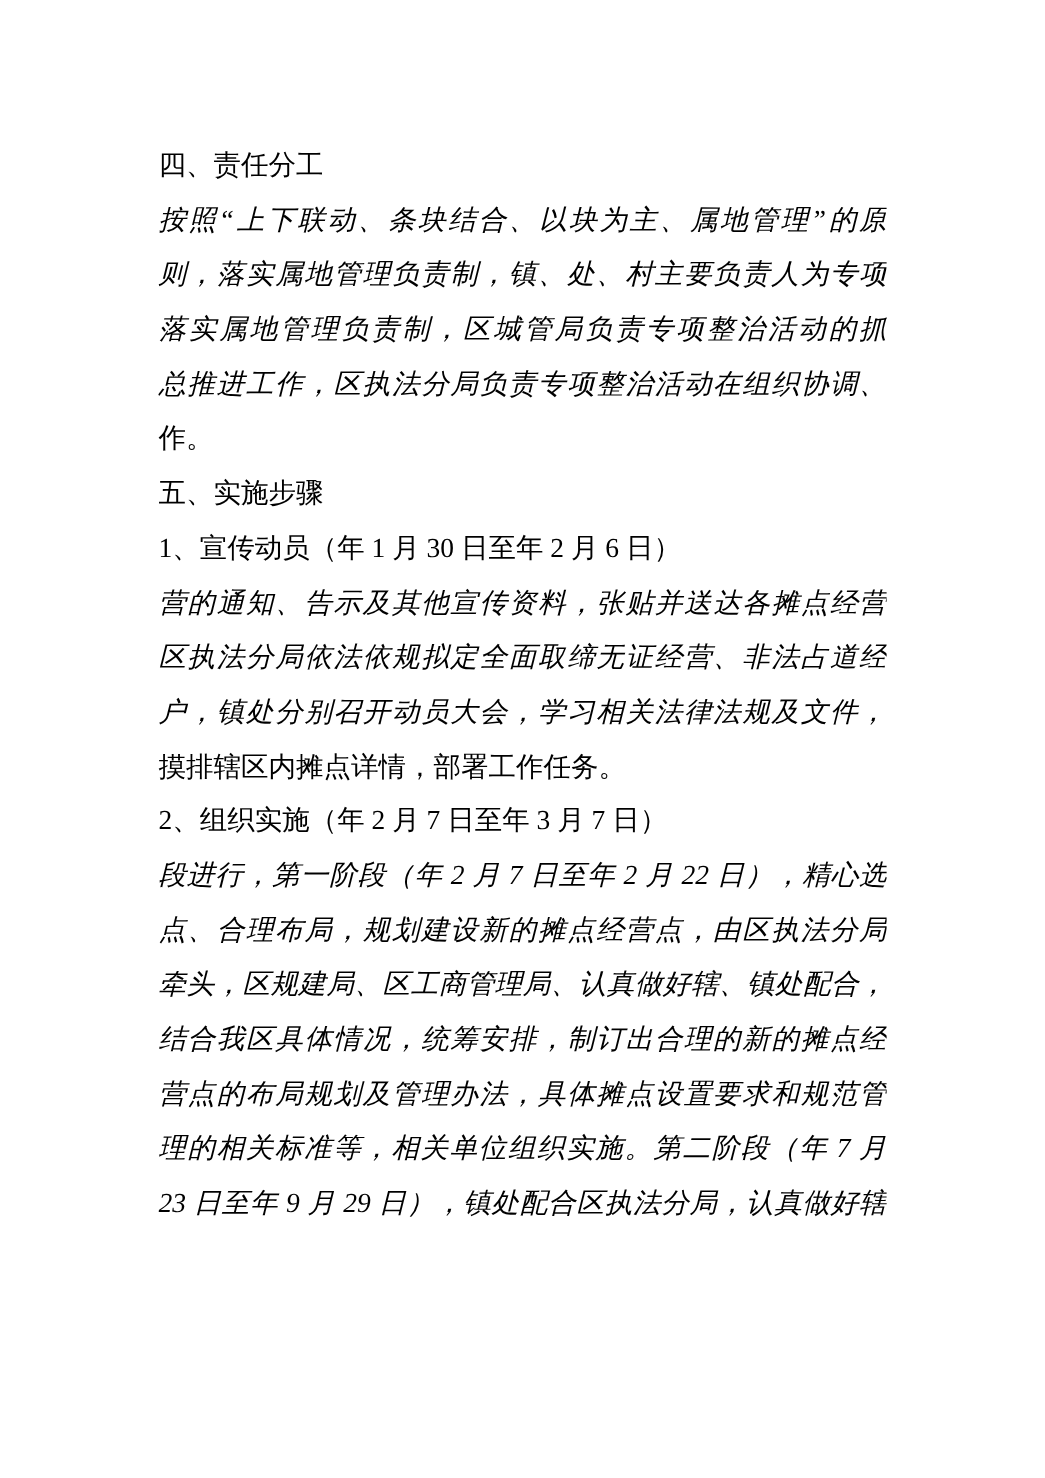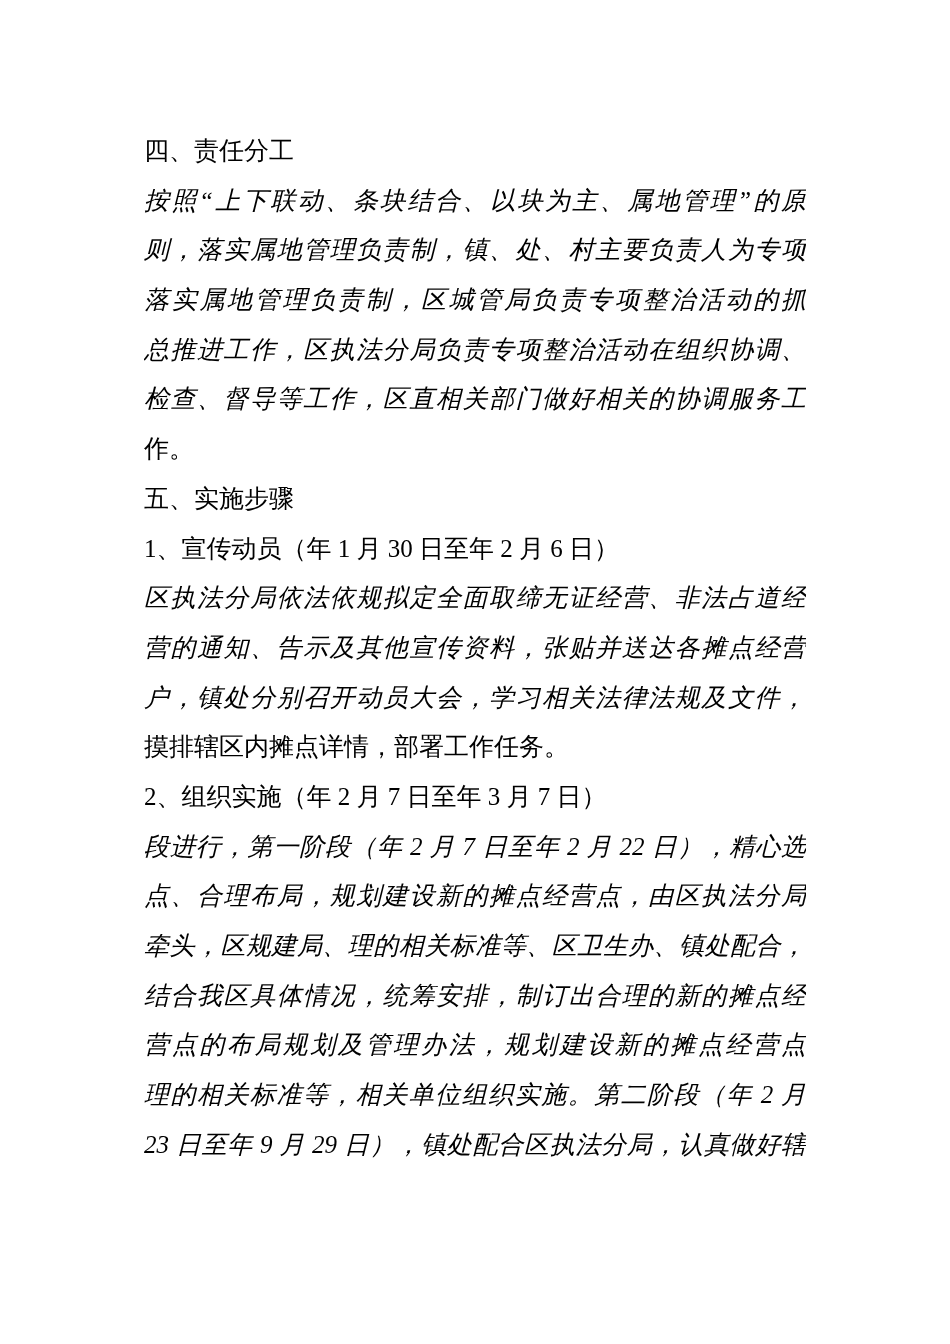--- a/index.html
+++ b/index.html
@@ -38,29 +38,28 @@
 </style>
 </head>
 <body>
 
 <div class="page">
   <div class="line">四、责任分工</div>
   <div class="line justified">按照“上下联动、条块结合、以块为主、属地管理”的原</div>
   <div class="line justified">则，落实属地管理负责制，镇、处、村主要负责人为专项</div>
   <div class="line justified">落实属地管理负责制，区城管局负责专项整治活动的抓</div>
   <div class="line justified">总推进工作，区执法分局负责专项整治活动在组织协调、</div>
-  <div class="line justified">检查、督导等工作，区直相关部门做好相关的协调服务工</div>
   <div class="line">作。</div>
   <div class="line">五、实施步骤</div>
   <div class="line">1、宣传动员（年 1 月 30 日至年 2 月 6 日）</div>
+  <div class="line justified">营的通知、告示及其他宣传资料，张贴并送达各摊点经营</div>
   <div class="line justified">区执法分局依法依规拟定全面取缔无证经营、非法占道经</div>
-  <div class="line justified">营的通知、告示及其他宣传资料，张贴并送达各摊点经营</div>
   <div class="line justified">户，镇处分别召开动员大会，学习相关法律法规及文件，</div>
   <div class="line">摸排辖区内摊点详情，部署工作任务。</div>
   <div class="line">2、组织实施（年 2 月 7 日至年 3 月 7 日）</div>
   <div class="line justified">段进行，第一阶段（年 2 月 7 日至年 2 月 22 日），精心选</div>
   <div class="line justified">点、合理布局，规划建设新的摊点经营点，由区执法分局</div>
-  <div class="line justified">牵头，区规建局、理的相关标准等、区卫生办、镇处配合，</div>
+  <div class="line justified">牵头，区规建局、区工商管理局、认真做好辖、镇处配合，</div>
   <div class="line justified">结合我区具体情况，统筹安排，制订出合理的新的摊点经</div>
-  <div class="line justified">营点的布局规划及管理办法，规划建设新的摊点经营点</div>
-  <div class="line justified">理的相关标准等，相关单位组织实施。第二阶段（年 2 月</div>
+  <div class="line justified">营点的布局规划及管理办法，具体摊点设置要求和规范管</div>
+  <div class="line justified">理的相关标准等，相关单位组织实施。第二阶段（年 7 月</div>
   <div class="line justified">23 日至年 9 月 29 日），镇处配合区执法分局，认真做好辖</div>
 </div>
 
 </body></html>

